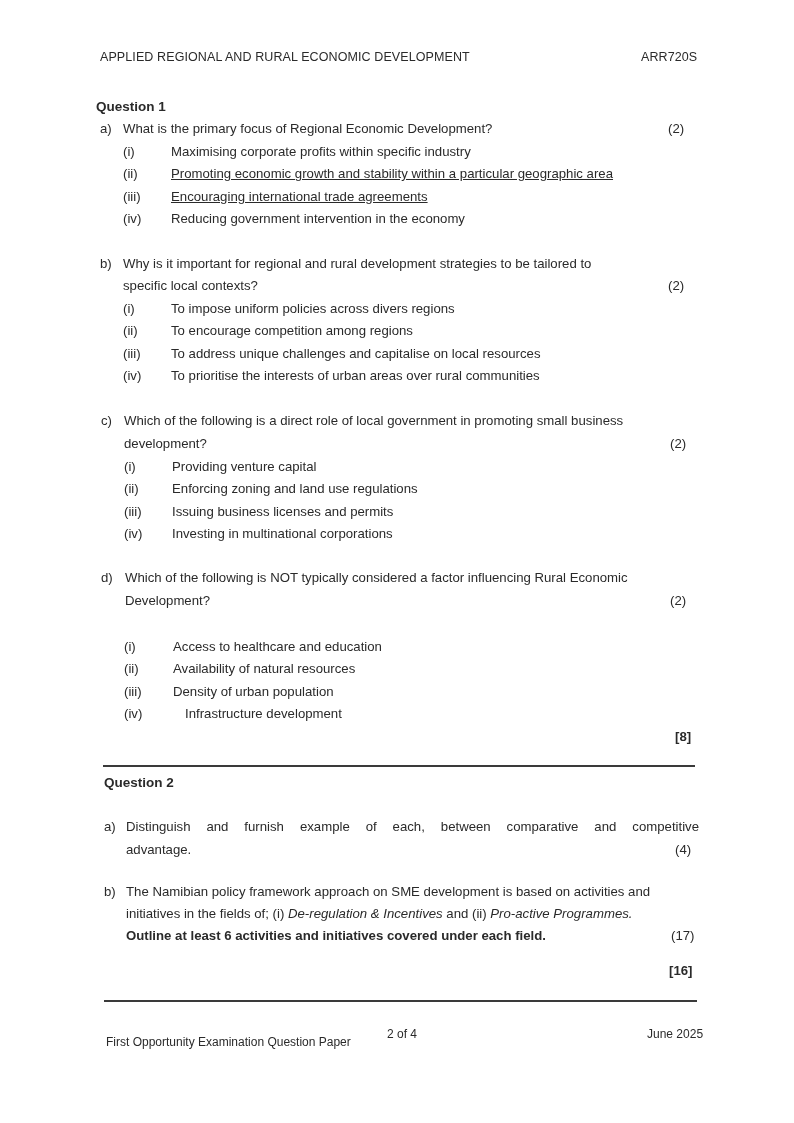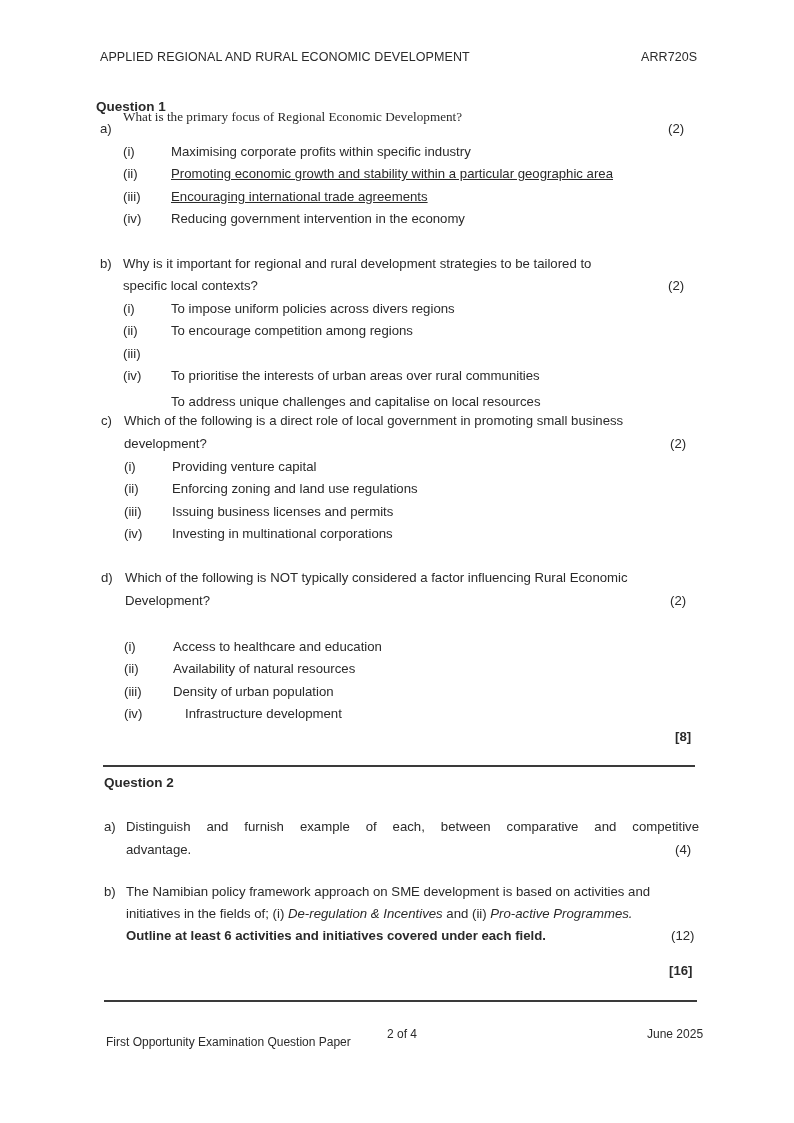--- a/index.html
+++ b/index.html
@@ -19,21 +19,21 @@
 </head>
 <body>
 
 <div class="abs hdr" style="left:100px; top:50px;">APPLIED REGIONAL AND RURAL ECONOMIC DEVELOPMENT</div>
 <div class="abs hdr" style="left:641px; top:50px;">ARR720S</div>
 
 <div class="abs qtitle" style="left:96px; top:99px;text-align:right;">Question 1</div>
 
 <div>
   <div class="abs" style="left:100px; top:121px;">a)</div>
-  <div class="abs" style="left:123px; top:109px;font-family:Liberation Serif, serif;">What is the primary focus of Regional Economic Development?</div>
+  <div class="abs" style="left:123px; top:121px;">What is the primary focus of Regional Economic Development?</div>
   <div class="mark" style="left:668px; top:121px;">(2)</div>
   <div class="opt-num" style="left:123px; top:144px;">(i)</div>
   <div class="opt-txt abs" style="left:171px; top:144px;">Maximising corporate profits within specific industry</div>
   <div class="opt-num" style="left:123px; top:166px;">(ii)</div>
   <div class="opt-txt abs" style="left:171px; top:166px;text-decoration:underline;">Promoting economic growth and stability within a particular geographic area</div>
   <div class="opt-num" style="left:123px; top:189px;">(iii)</div>
   <div class="opt-txt abs" style="left:171px; top:189px;text-decoration:underline;">Encouraging international trade agreements</div>
   <div class="opt-num" style="left:123px; top:211px;">(iv)</div>
   <div class="opt-txt abs" style="left:171px; top:211px;">Reducing government intervention in the economy</div>
 </div>
@@ -41,21 +41,21 @@
 <div>
   <div class="abs" style="left:100px; top:256px;">b)</div>
   <div class="abs" style="left:123px; top:256px;">Why is it important for regional and rural development strategies to be tailored to</div>
   <div class="abs" style="left:123px; top:278px;">specific local contexts?</div>
   <div class="mark" style="left:668px; top:278px;">(2)</div>
   <div class="opt-num" style="left:123px; top:301px;">(i)</div>
   <div class="opt-txt abs" style="left:171px; top:301px;">To impose uniform policies across divers regions</div>
   <div class="opt-num" style="left:123px; top:323px;">(ii)</div>
   <div class="opt-txt abs" style="left:171px; top:323px;">To encourage competition among regions</div>
   <div class="opt-num" style="left:123px; top:346px;">(iii)</div>
-  <div class="opt-txt abs" style="left:171px; top:346px;margin-top:48px;">To address unique challenges and capitalise on local resources</div>
+  <div class="opt-txt abs" style="left:171px; top:346px;">To address unique challenges and capitalise on local resources</div>
   <div class="opt-num" style="left:123px; top:368px;">(iv)</div>
   <div class="opt-txt abs" style="left:171px; top:368px;">To prioritise the interests of urban areas over rural communities</div>
 </div>
 
 <div>
   <div class="abs" style="left:101px; top:413px;">c)</div>
   <div class="abs" style="left:124px; top:413px;">Which of the following is a direct role of local government in promoting small business</div>
   <div class="abs" style="left:124px; top:436px;">development?</div>
   <div class="mark" style="left:670px; top:436px;">(2)</div>
   <div class="opt-num" style="left:124px; top:459px;">(i)</div>
@@ -96,21 +96,21 @@
   <div class="mark" style="left:675px; top:842px;">(4)</div>
 </div>
 
 <div>
   <div class="abs" style="left:104px; top:884px;">b)</div>
   <div class="abs" style="left:126px; top:884px;">The Namibian policy framework approach on SME development is based on activities and</div>
   <div class="abs" style="left:126px; top:906px;">
     <span>initiatives in the fields of; (i) </span><span class="ital">De-regulation &amp; Incentives</span><span> and (ii) </span><span class="ital">Pro-active Programmes.</span>
   </div>
   <div class="abs bold" style="left:126px; top:928px;">Outline at least 6 activities and initiatives covered under each field.</div>
-  <div class="mark" style="left:671px; top:928px;">(12)</div>
+  <div class="mark" style="left:671px; top:928px;">(17)</div>
 </div>
 
 <div class="mark bold" style="left:669px; top:963px;">[16]</div>
 
 <div class="rule" style="left:104px; top:1000px; width:593px;"></div>
 
 <div class="abs ftr" style="left:106px; top:1027px;margin-top:8px;">First Opportunity Examination Question Paper</div>
 <div class="abs ftr" style="left:387px; top:1027px;">2 of 4</div>
 <div class="abs ftr" style="left:647px; top:1027px;">June 2025</div>
 

